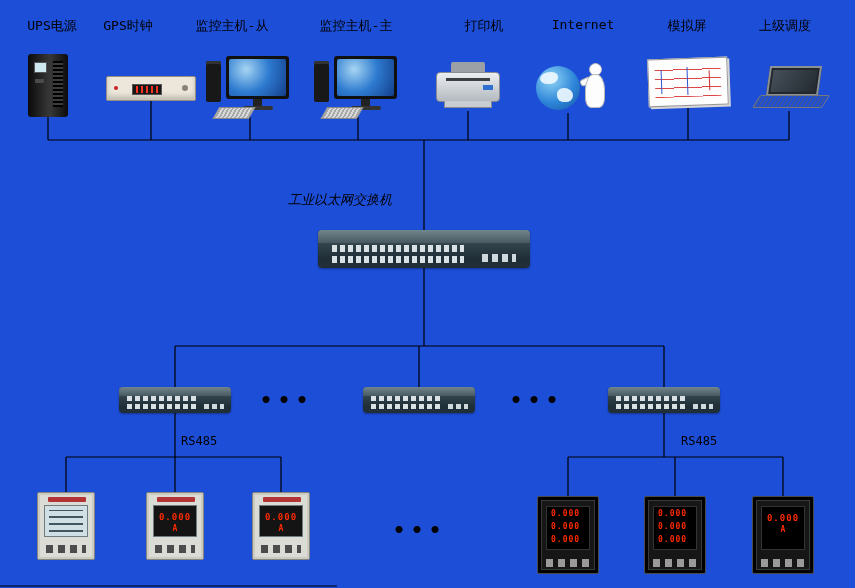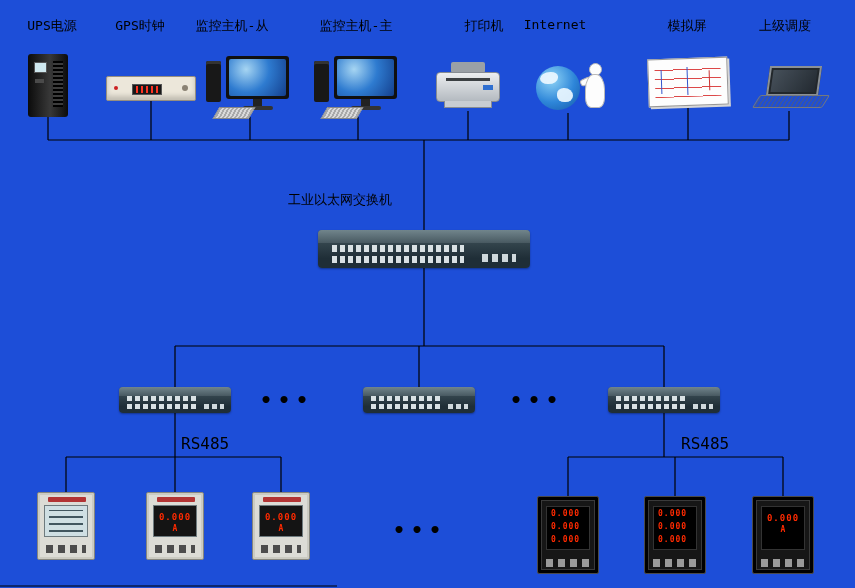--- a/index.html
+++ b/index.html
@@ -5,22 +5,22 @@
   html,body { margin:0; padding:0; background:#fff; }
   .canvas {
     position:relative; width:855px; height:588px; background:#1d4ed8;
     overflow:hidden; font-family:"DejaVu Sans Mono","DejaVu Serif",serif; color:#000;
   }
   .wires { position:absolute; left:0; top:0; }
   .wires line { stroke:#000; stroke-width:1.2; }
 
   
   .lbl { position:absolute; top:17px; font-size:13px; white-space:nowrap; transform:translateX(-50%); }
-  .sw-label { position:absolute; left:288px; top:191px; font-size:13px; }
-  .rs485 { position:absolute; font-size:16px;text-align:center; }
+  .sw-label { position:absolute; left:288px; top:191px; font-size:13px;font-style:italic; }
+  .rs485 { position:absolute; font-size:12px;text-align:center; }
   .dots { position:absolute; font-size:20px; font-weight:bold; letter-spacing:6px; transform:translate(-50%,-50%); }
 
   
   .dev { position:absolute; }
 
   
   .pos-ups { left:28px; top:54px; width:40px; height:63px; }
   .ups-body { position:absolute; inset:0; border-radius:3px;
     background:linear-gradient(90deg,#0b0b0b,#383838 55%,#0b0b0b); }
   .ups-screen { position:absolute; left:6px; top:8px; width:11px; height:9px; background:#cfe8ef; border:1px solid #555; }
@@ -169,25 +169,25 @@
     <line x1="66" y1="457" x2="66" y2="493"></line>
     <line x1="175" y1="457" x2="175" y2="493"></line>
     <line x1="281" y1="457" x2="281" y2="493"></line>
     <line x1="568" y1="457" x2="568" y2="497"></line>
     <line x1="675" y1="457" x2="675" y2="497"></line>
     <line x1="783" y1="457" x2="783" y2="497"></line>
     <line x1="0" y1="586" x2="337" y2="586"></line>
   </svg>
 
   <div class="lbl" style="left:52px">UPS电源</div>
-  <div class="lbl" style="left:140px">GPS时钟</div>
+  <div class="lbl" style="left:128px">GPS时钟</div>
   <div class="lbl" style="left:232px">监控主机-从</div>
   <div class="lbl" style="left:356px">监控主机-主</div>
   <div class="lbl" style="left:484px">打印机</div>
-  <div class="lbl" style="left:555px">Internet</div>
+  <div class="lbl" style="left:583px">Internet</div>
   <div class="lbl" style="left:687px">模拟屏</div>
   <div class="lbl" style="left:785px">上级调度</div>
 
   <div class="dev pos-ups">
     <div class="ups-body"></div>
     <div class="ups-screen"></div>
     <div class="ups-vents"></div>
     <div class="ups-btn"></div>
   </div>
 

